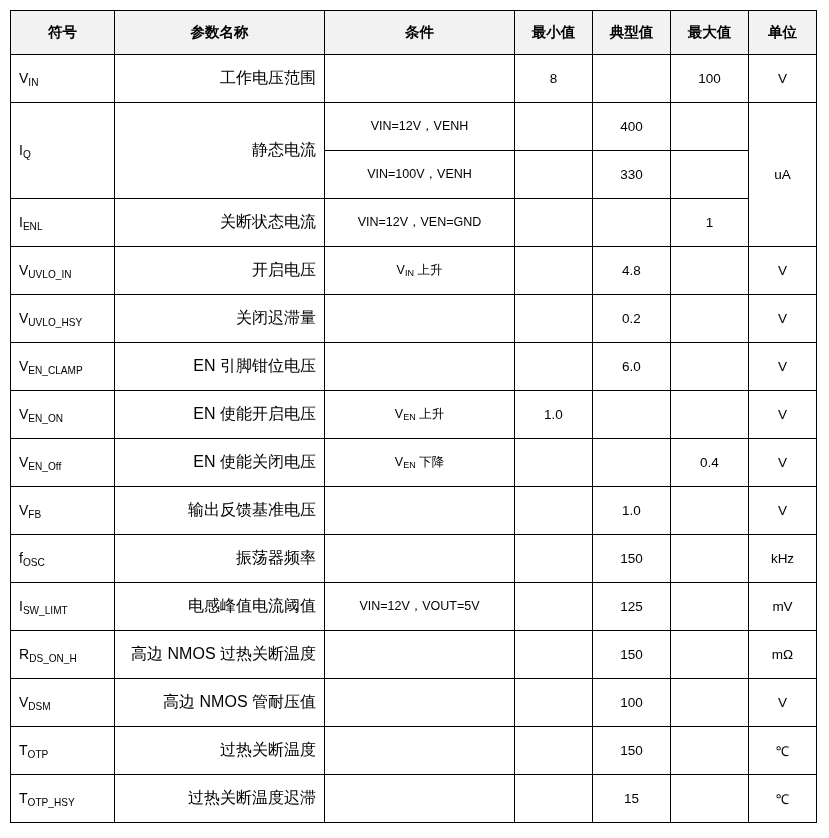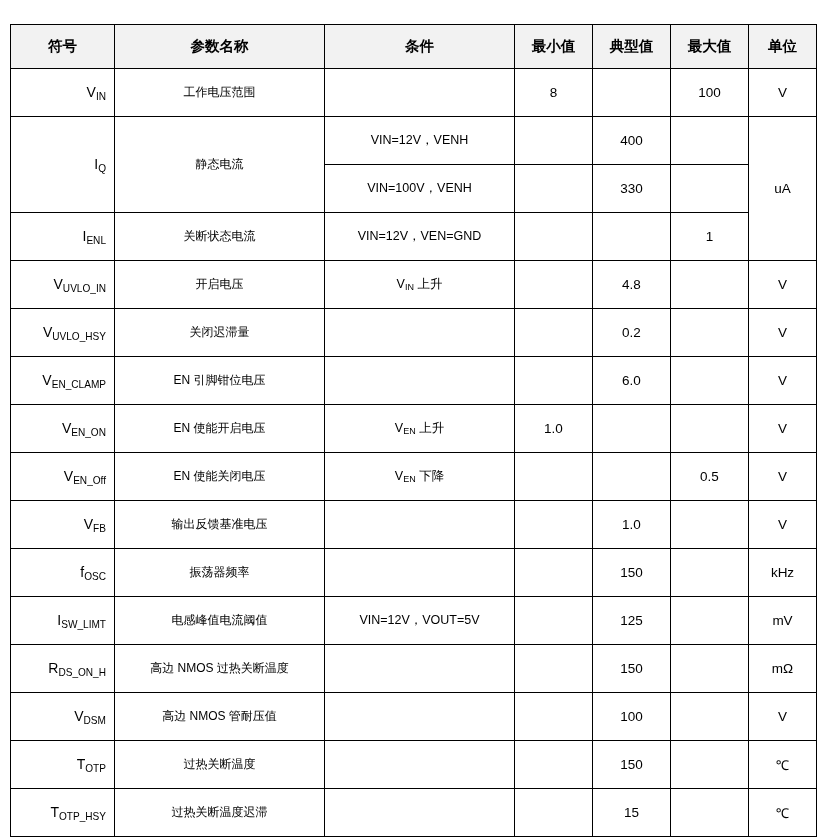--- a/index.html
+++ b/index.html
@@ -12,21 +12,21 @@
     height: 838px;
     font-family: "Liberation Sans", sans-serif;
     color: #000000;
     overflow: hidden;
   }
   .page {
     position: relative;
     width: 829px;
     height: 838px;
     box-sizing: border-box;
-    padding: 24px 10px 0 10px;
+    padding: 10px 10px 0 10px;
   }
   table.spec {
     border-collapse: collapse;
     width: 806px;
     table-layout: fixed;
     font-size: 13px;
   }
   table.spec td, table.spec th {
     border: 1px solid #000000;
     padding: 0 8px;
@@ -43,27 +43,27 @@
   
   col.c-sym   { width: 104px; }
   col.c-name  { width: 210px; }
   col.c-cond  { width: 190px; }
   col.c-min   { width: 78px; }
   col.c-typ   { width: 78px; }
   col.c-max   { width: 78px; }
   col.c-unit  { width: 68px; }
 
   td.sym {
-    text-align: right;
+    text-align: left;
     font-size: 14px;
     white-space: nowrap;
   }
   td.name {
-    text-align: center;
-    font-size: 12px;
+    text-align: right;
+    font-size: 16px;
   }
   td.cond {
     text-align: center;
     font-size: 12.5px;
     white-space: nowrap;
   }
   td.num {
     text-align: center;
     font-size: 13.5px;
   }
@@ -195,21 +195,21 @@
         <td class="num"></td>
         <td class="unit">V</td>
       </tr>
 
       <tr class="r">
         <td class="sym"><span>V</span><sub>EN_Off</sub></td>
         <td class="name">EN 使能关闭电压</td>
         <td class="cond"><span>V</span><sub>EN</sub><span> 下降</span></td>
         <td class="num"></td>
         <td class="num"></td>
-        <td class="num">0.5</td>
+        <td class="num">0.4</td>
         <td class="unit">V</td>
       </tr>
 
       <tr class="r">
         <td class="sym"><span>V</span><sub>FB</sub></td>
         <td class="name">输出反馈基准电压</td>
         <td class="cond"></td>
         <td class="num"></td>
         <td class="num">1.0</td>
         <td class="num"></td>

